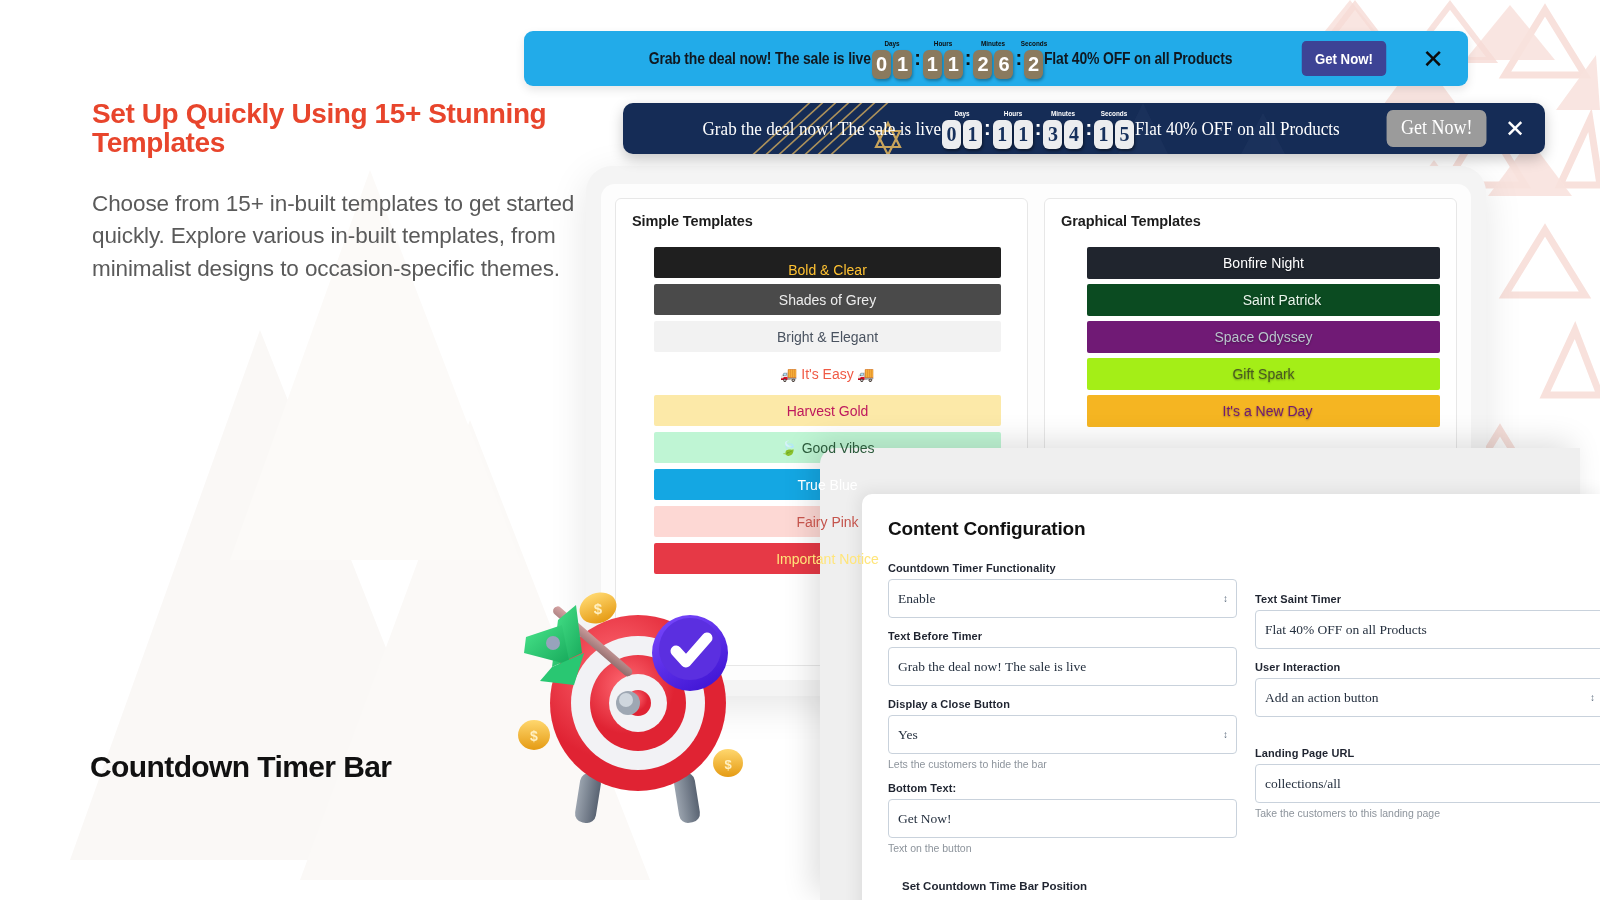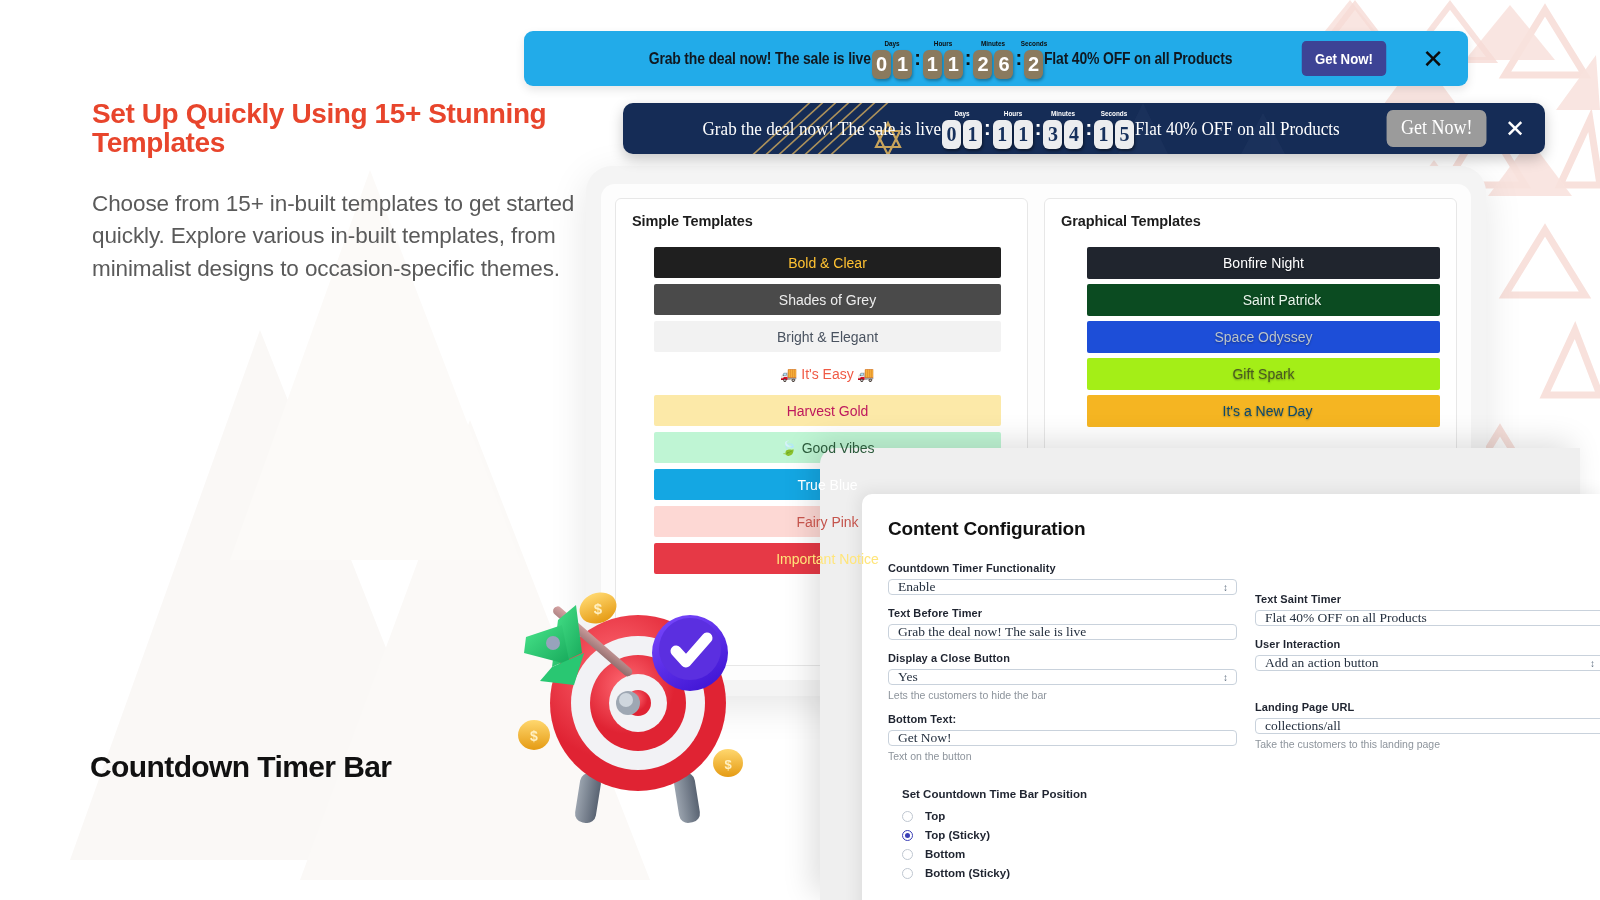--- a/index.html
+++ b/index.html
@@ -140,21 +140,21 @@
     background:#ffffff;border-radius:10px 0 0 0;
     box-shadow:-4px -3px 16px rgba(0,0,0,.07);
     padding:24px 0 0 26px;box-sizing:border-box;overflow:hidden;margin-top:32px;
   }
   #config-title{font-size:19px;font-weight:bold;color:#111;letter-spacing:-.2px;}
   .grid2{display:flex;gap:18px;margin-top:22px;}
   .col{flex:1;min-width:0;}
   .fld{margin-bottom:12px;}
   .flabel{font-size:11px;font-weight:bold;color:#1f2430;margin-bottom:5px;letter-spacing:.1px;}
   .fctrl{
-    width:100%;height:16px;box-sizing:border-box;
+    width:100%;height:39px;box-sizing:border-box;
     border:1px solid #C9D2DC;border-radius:4px;background:#fff;
     font-family:"Liberation Serif", serif;font-size:13.5px;color:#25303F;
     padding:0 9px;display:flex;align-items:center;position:relative;
   }
   .fctrl.sel:after{
     content:"\2195";position:absolute;right:8px;font-size:10px;color:#5b6b7d;
     font-family:"Liberation Sans", sans-serif;
   }
   .fhelp{font-size:10.5px;color:#8d949c;margin-top:4px;}
   .spacer-lg{height:31px;}
@@ -216,21 +216,21 @@
 <div id="brand">
   <div id="brand-title">Countdown Timer Bar</div>
 </div>
 
 <div id="tablet">
   <div id="tablet-screen">
 
     <div class="tpl-card">
       <div class="tpl-card-title">Simple Templates</div>
       <div id="simple-list">
-          <div class="tpl-row " style="background: rgb(31, 31, 31);">
+          <div class="tpl-row " style="background: rgb(31, 31, 31); align-items: flex-end;">
             <span class="lbl" style="color: rgb(255, 194, 50);">Bold &amp; Clear</span>
           </div>
           <div class="tpl-row " style="background: rgb(74, 74, 74);">
             <span class="lbl" style="color: rgb(237, 237, 237);">Shades of Grey</span>
           </div>
           <div class="tpl-row " style="background: rgb(242, 242, 242);">
             <span class="lbl" style="color: rgb(74, 83, 96);">Bright &amp; Elegant</span>
           </div>
           <div class="tpl-row  plain">
             <span class="lbl" style="color: rgb(240, 90, 69);">🚚 It's Easy 🚚</span>
@@ -255,28 +255,28 @@
 
     <div class="tpl-card">
       <div class="tpl-card-title">Graphical Templates</div>
       <div id="graphical-list">
           <div class="tpl-row g-row" style="background: rgb(32, 37, 46);">
             <span class="lbl" style="color: rgb(255, 255, 255);">Bonfire Night</span>
           </div>
           <div class="tpl-row g-row" style="background: rgb(11, 75, 33); padding-left: 37px;">
             <span class="lbl" style="color: rgb(231, 245, 234);">Saint Patrick</span>
           </div>
-          <div class="tpl-row g-row" style="background: #1d4ed8; align-items: center;">
+          <div class="tpl-row g-row" style="background: #701a75; align-items: center;">
             <span class="lbl" style="color: rgb(185, 195, 204);">Space Odyssey</span>
           </div>
           <div class="tpl-row g-row" style="background: rgb(164, 238, 23);">
             <span class="lbl" style="color: rgb(74, 90, 33);">Gift Spark</span>
           </div>
           <div class="tpl-row g-row" style="background: rgb(245, 181, 34);">
-            <span class="lbl" style="color: #0c4a6e; padding-left: 8px;">It's a New Day</span>
+            <span class="lbl" style="color: #701a75; padding-left: 8px;">It's a New Day</span>
           </div>
         </div>
     </div>
 
   </div>
 </div>
 
 <div id="illo">
   <svg width="250" height="255" viewBox="0 0 250 255">
     <defs>

